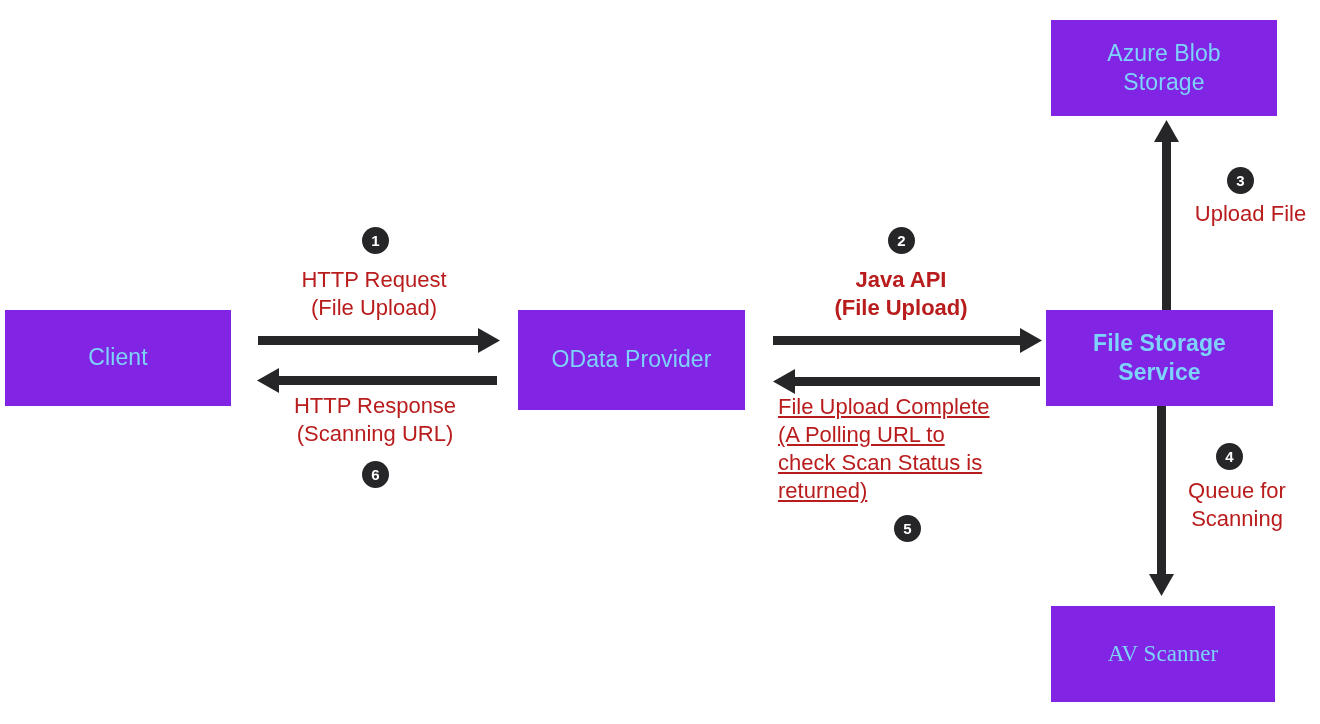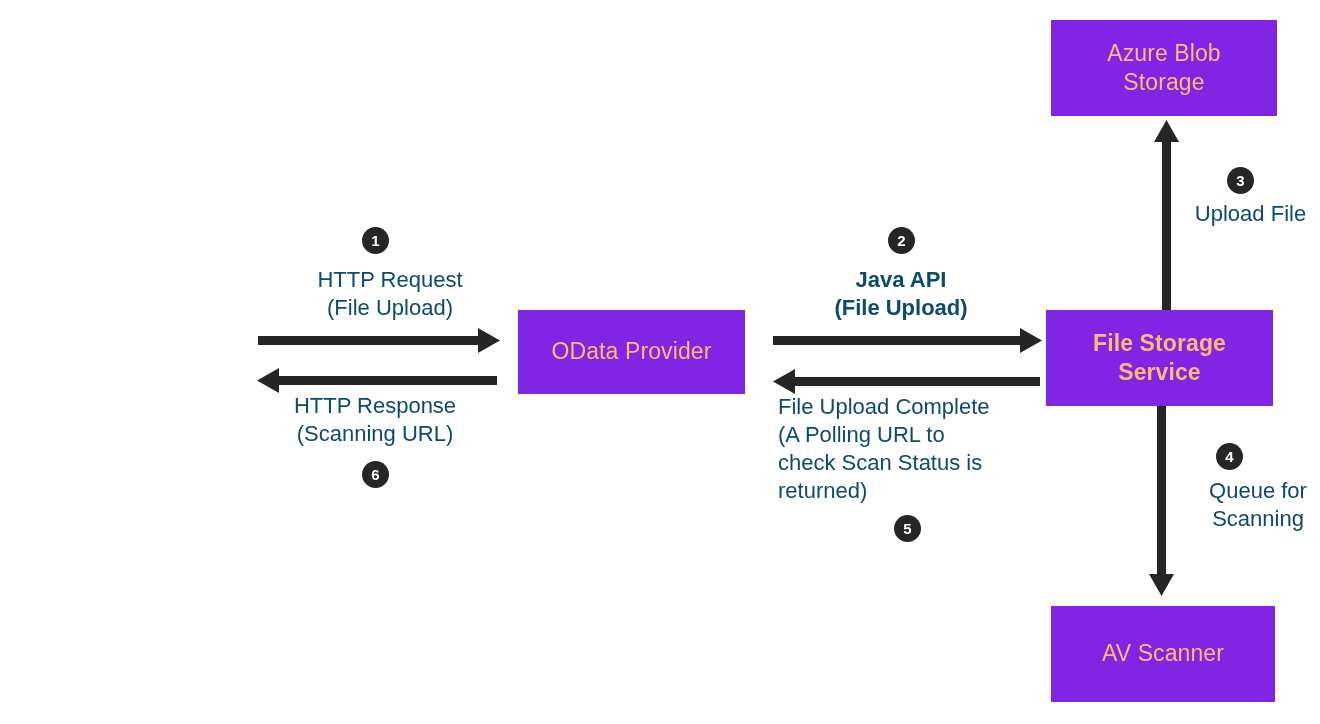--- a/index.html
+++ b/index.html
@@ -13,21 +13,21 @@
   #canvas {
     position: relative;
     width: 1320px;
     height: 724px;
     background: #ffffff;
     overflow: hidden;
   }
   .node {
     position: absolute;
     background: #8224e3;
-    color: #fdba74;
+    color: #7dd3fc;
     display: flex;
     align-items: center;
     justify-content: center;
     text-align: center;
     font-size: 23px;
     line-height: 1.28;
     letter-spacing: 0.1px;
     box-sizing: border-box;
     padding: 4px 8px;
   }
@@ -52,30 +52,31 @@
     color: #ffffff;
     font-size: 15px;
     font-weight: bold;
     display: flex;
     align-items: center;
     justify-content: center;
     line-height: 1;
   }
   .edge-label {
     position: absolute;
-    color: #0c4a6e;
+    color: #b91c1c;
     font-size: 22px;
     line-height: 1.28;
     white-space: pre-line;
   }
   .edge-label.center {
     text-align: center;
   }
   .edge-label.left {
     text-align: left;
+    text-decoration: underline;
   }
 </style>
 </head>
 <body>
 
 <div id="canvas">
 
   <svg class="arrow-svg" viewBox="0 0 1320 724">
 
     <g>
@@ -102,57 +103,60 @@
       <line x1="1166.5" y1="310" x2="1166.5" y2="142" stroke="#262629" stroke-width="9"></line>
       <polygon points="1154,142 1166.5,120 1179,142" fill="#262629"></polygon>
     </g>
 
     <g>
       <line x1="1161.5" y1="406" x2="1161.5" y2="574" stroke="#262629" stroke-width="9"></line>
       <polygon points="1149,574 1161.5,596 1174,574" fill="#262629"></polygon>
     </g>
   </svg>
 
+  <div class="node" style="left:5px; top:310px; width:226px; height:96px;">
+    <span class="node-label">Client</span>
+  </div>
 
-  <div class="node" style="left:518px; top:310px; width:227px; height:84px;">
+  <div class="node" style="left:518px; top:310px; width:227px; height:100px;">
     <span class="node-label">OData Provider</span>
   </div>
 
   <div class="node" style="left:1046px; top:310px; width:227px; height:96px;font-weight:bold;">
     <span class="node-label">File Storage
 Service</span>
   </div>
 
   <div class="node" style="left:1051px; top:20px; width:226px; height:96px;">
     <span class="node-label">Azure Blob
 Storage</span>
   </div>
 
-  <div class="node" style="left:1051px; top:606px; width:224px; height:96px;">
+  <div class="node" style="left:1051px; top:606px; width:224px; height:96px;font-family:Liberation Serif, serif;">
     <span class="node-label">AV Scanner</span>
   </div>
 
   <div class="badge" style="left:362px; top:227px;">1</div>
-  <div class="edge-label center" style="left:270px; top:266px; width:240px;">HTTP Request
+  <div class="edge-label center" style="left:254px; top:266px; width:240px;">HTTP Request
 (File Upload)</div>
 
   <div class="edge-label center" style="left:255px; top:392px; width:240px;">HTTP Response
 (Scanning URL)</div>
   <div class="badge" style="left:362px; top:461px;">6</div>
 
   <div class="badge" style="left:888px; top:227px;">2</div>
   <div class="edge-label center" style="left:781px; top:266px; width:240px;font-weight:bold;">Java API
 (File Upload)</div>
 
   <div class="edge-label left" style="left:778px; top:393px; width:270px;">File Upload Complete
 (A Polling URL to
 check Scan Status is
 returned)</div>
   <div class="badge" style="left:894px; top:515px;">5</div>
 
   <div class="badge" style="left:1227px; top:167px;">3</div>
   <div class="edge-label center" style="left:1183px; top:200px; width:135px;">Upload File</div>
 
   <div class="badge" style="left:1216px; top:443px;">4</div>
-  <div class="edge-label center" style="left:1181px; top:477px; width:112px;margin-left:21px;">Queue for
+  <div class="edge-label center" style="left:1181px; top:477px; width:112px;">Queue for
 Scanning</div>
 
 </div>
 
 </body></html>

